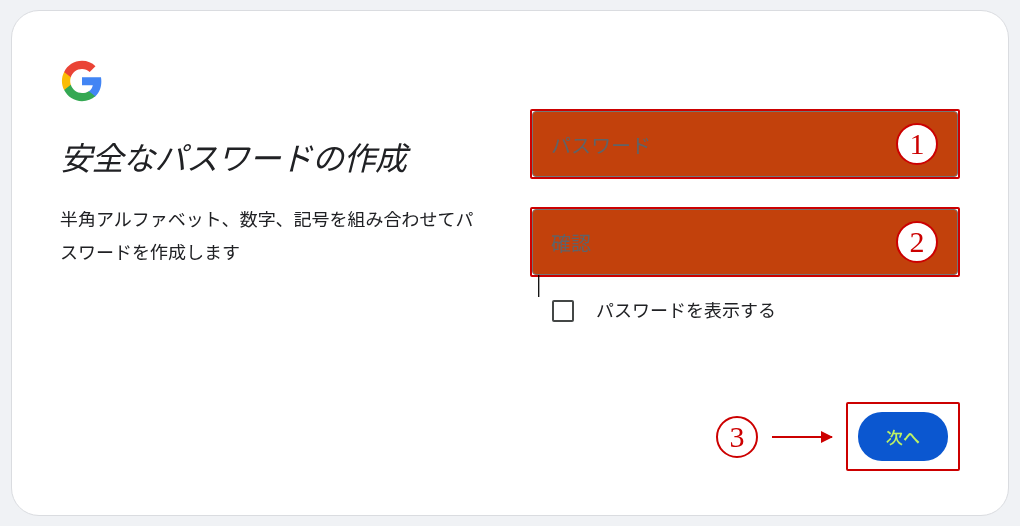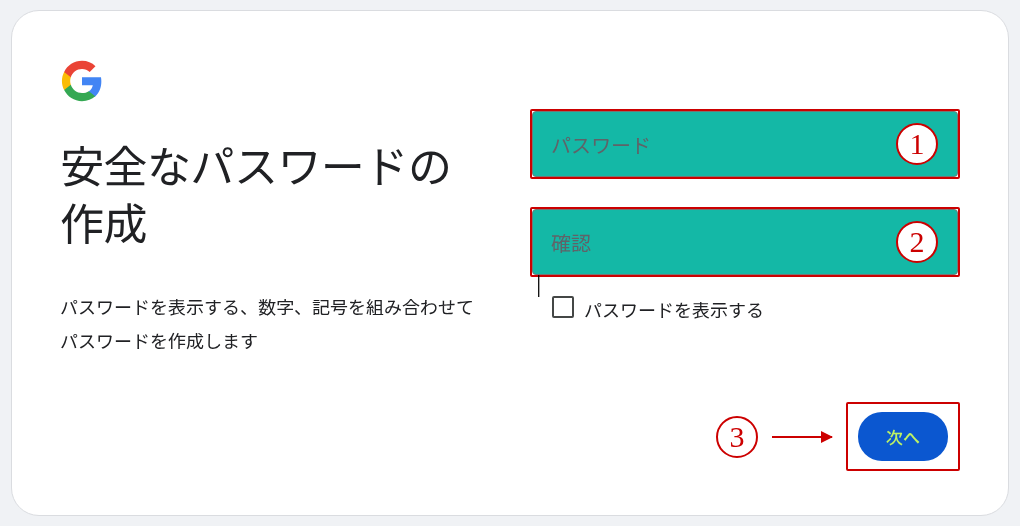--- a/index.html
+++ b/index.html
@@ -35,26 +35,27 @@
     }
     .right-col {
       flex: 1;
       max-width: 460px;
       padding-top: 50px;
     }
     .logo {
       margin-bottom: 28px;
     }
     .heading {
-      font-size: 44px;
+      font-size: 32px;
       font-weight: 400;
       color: #202124;
       line-height: 1.3;
-      margin-bottom: 40px;
+      margin-bottom: 24px;
       letter-spacing: -0.5px;
+      font-style: italic;
     }
     .subtitle {
       font-size: 18px;
       color: #202124;
       line-height: 1.85;
       font-weight: 400;
     }
     .input-group {
       position: relative;
       margin-bottom: 28px;
@@ -66,21 +67,21 @@
     }
     .text-input {
       width: 100%;
       height: 66px;
       border: 1px solid #747775;
       border-radius: 4px;
       padding: 16px 18px;
       font-size: 20px;
       font-family: inherit;
       color: #202124;
-      background: #14b8a6;
+      background: #c2410c;
     }
     .text-input::placeholder {
       color: #5f6368;
     }
     .circled-num {
       position: absolute;
       right: 20px;
       top: 50%;
       transform: translateY(-50%);
       width: 42px;
@@ -95,22 +96,22 @@
       font-weight: 400;
       font-family: 'Times New Roman', serif;
       pointer-events: none;
       background: #fff;
     }
     .input-group-2 {
       position: relative;
     }
     .checkbox-row {
       display: flex;
-      align-items: flex-start;
-      gap: 10px;
+      align-items: flex-end;
+      gap: 22px;
       margin-top: 8px;
       margin-left: 22px;
     }
     .checkbox {
       width: 22px;
       height: 22px;
       border: 2px solid #444746;
       border-radius: 2px;
       background: #fff;
       cursor: pointer;
@@ -188,21 +189,21 @@
     <div class="left-col">
       <div class="logo">
         <svg width="44" height="44" viewBox="0 0 48 48">
           <path fill="#4285F4" d="M45.1 24.5c0-1.6-.14-3.1-.4-4.5H24v8.5h11.8c-.5 2.8-2 5.1-4.4 6.7v5.6h7.1c4.2-3.8 6.6-9.5 6.6-16.3z"></path>
           <path fill="#34A853" d="M24 46c5.9 0 10.9-2 14.5-5.3l-7.1-5.6c-2 1.3-4.5 2.1-7.4 2.1-5.7 0-10.5-3.8-12.2-9H4.5v5.7C8.1 41.1 15.4 46 24 46z"></path>
           <path fill="#FBBC05" d="M11.8 28.2c-.4-1.3-.7-2.7-.7-4.2s.3-2.9.7-4.2v-5.7H4.5C3 17.1 2.1 20.5 2.1 24s.9 6.9 2.4 9.9l7.3-5.7z"></path>
           <path fill="#EA4335" d="M24 10.8c3.2 0 6.1 1.1 8.4 3.3l6.3-6.3C34.9 4.1 29.9 2 24 2 15.4 2 8.1 6.9 4.5 14.1l7.3 5.7c1.7-5.2 6.5-9 12.2-9z"></path>
         </svg>
       </div>
       <h1 class="heading">安全なパスワードの作成</h1>
-      <p class="subtitle">パスワードを表示する、数字、記号を組み合わせてパスワードを作成します</p>
+      <p class="subtitle">半角アルファベット、数字、記号を組み合わせてパスワードを作成します</p>
     </div>
 
     <div class="right-col">
       <div class="input-group">
         <div class="input-annotation">
           <input type="password" class="text-input" placeholder="パスワード" style="">
           <div class="circled-num">1</div>
         </div>
       </div>
 

